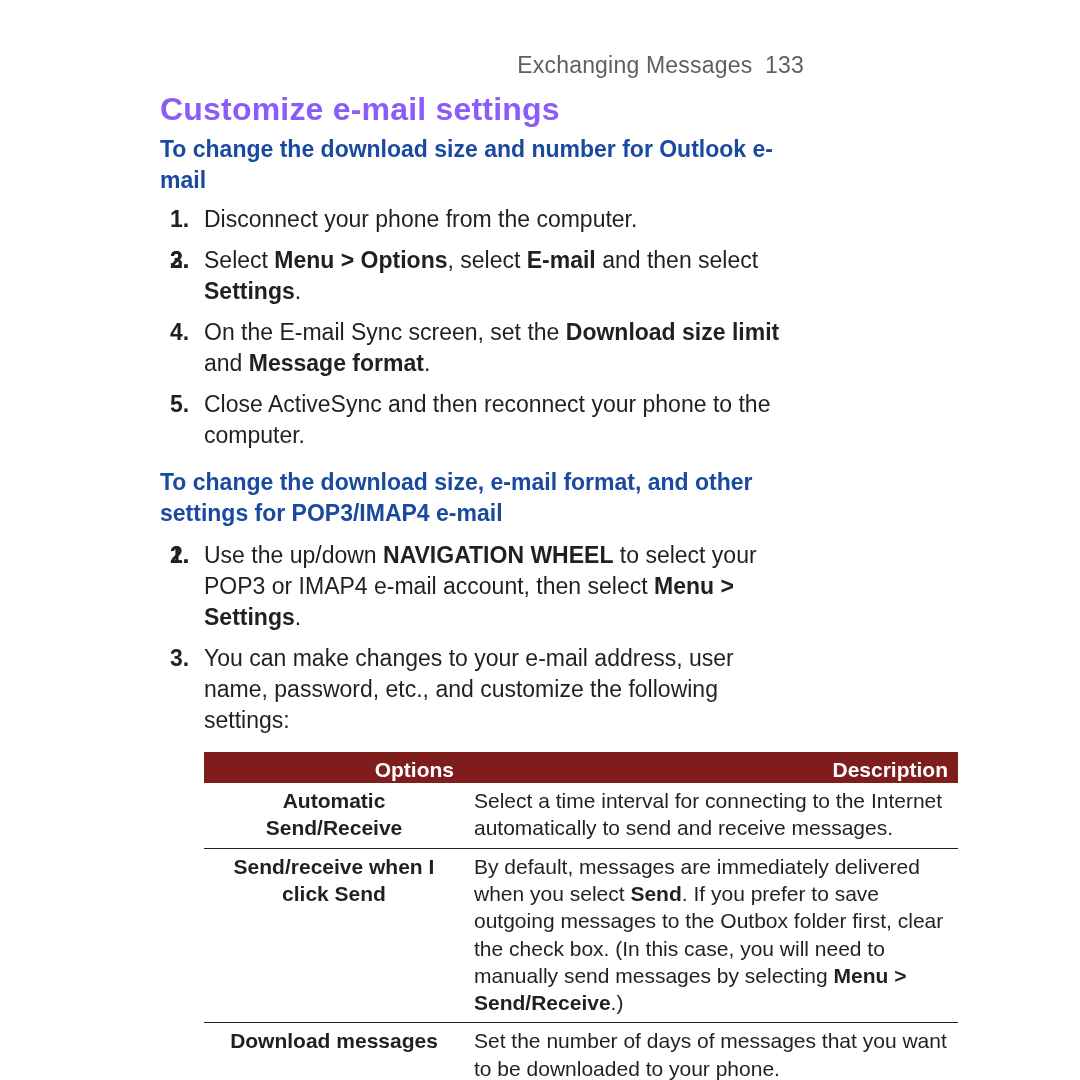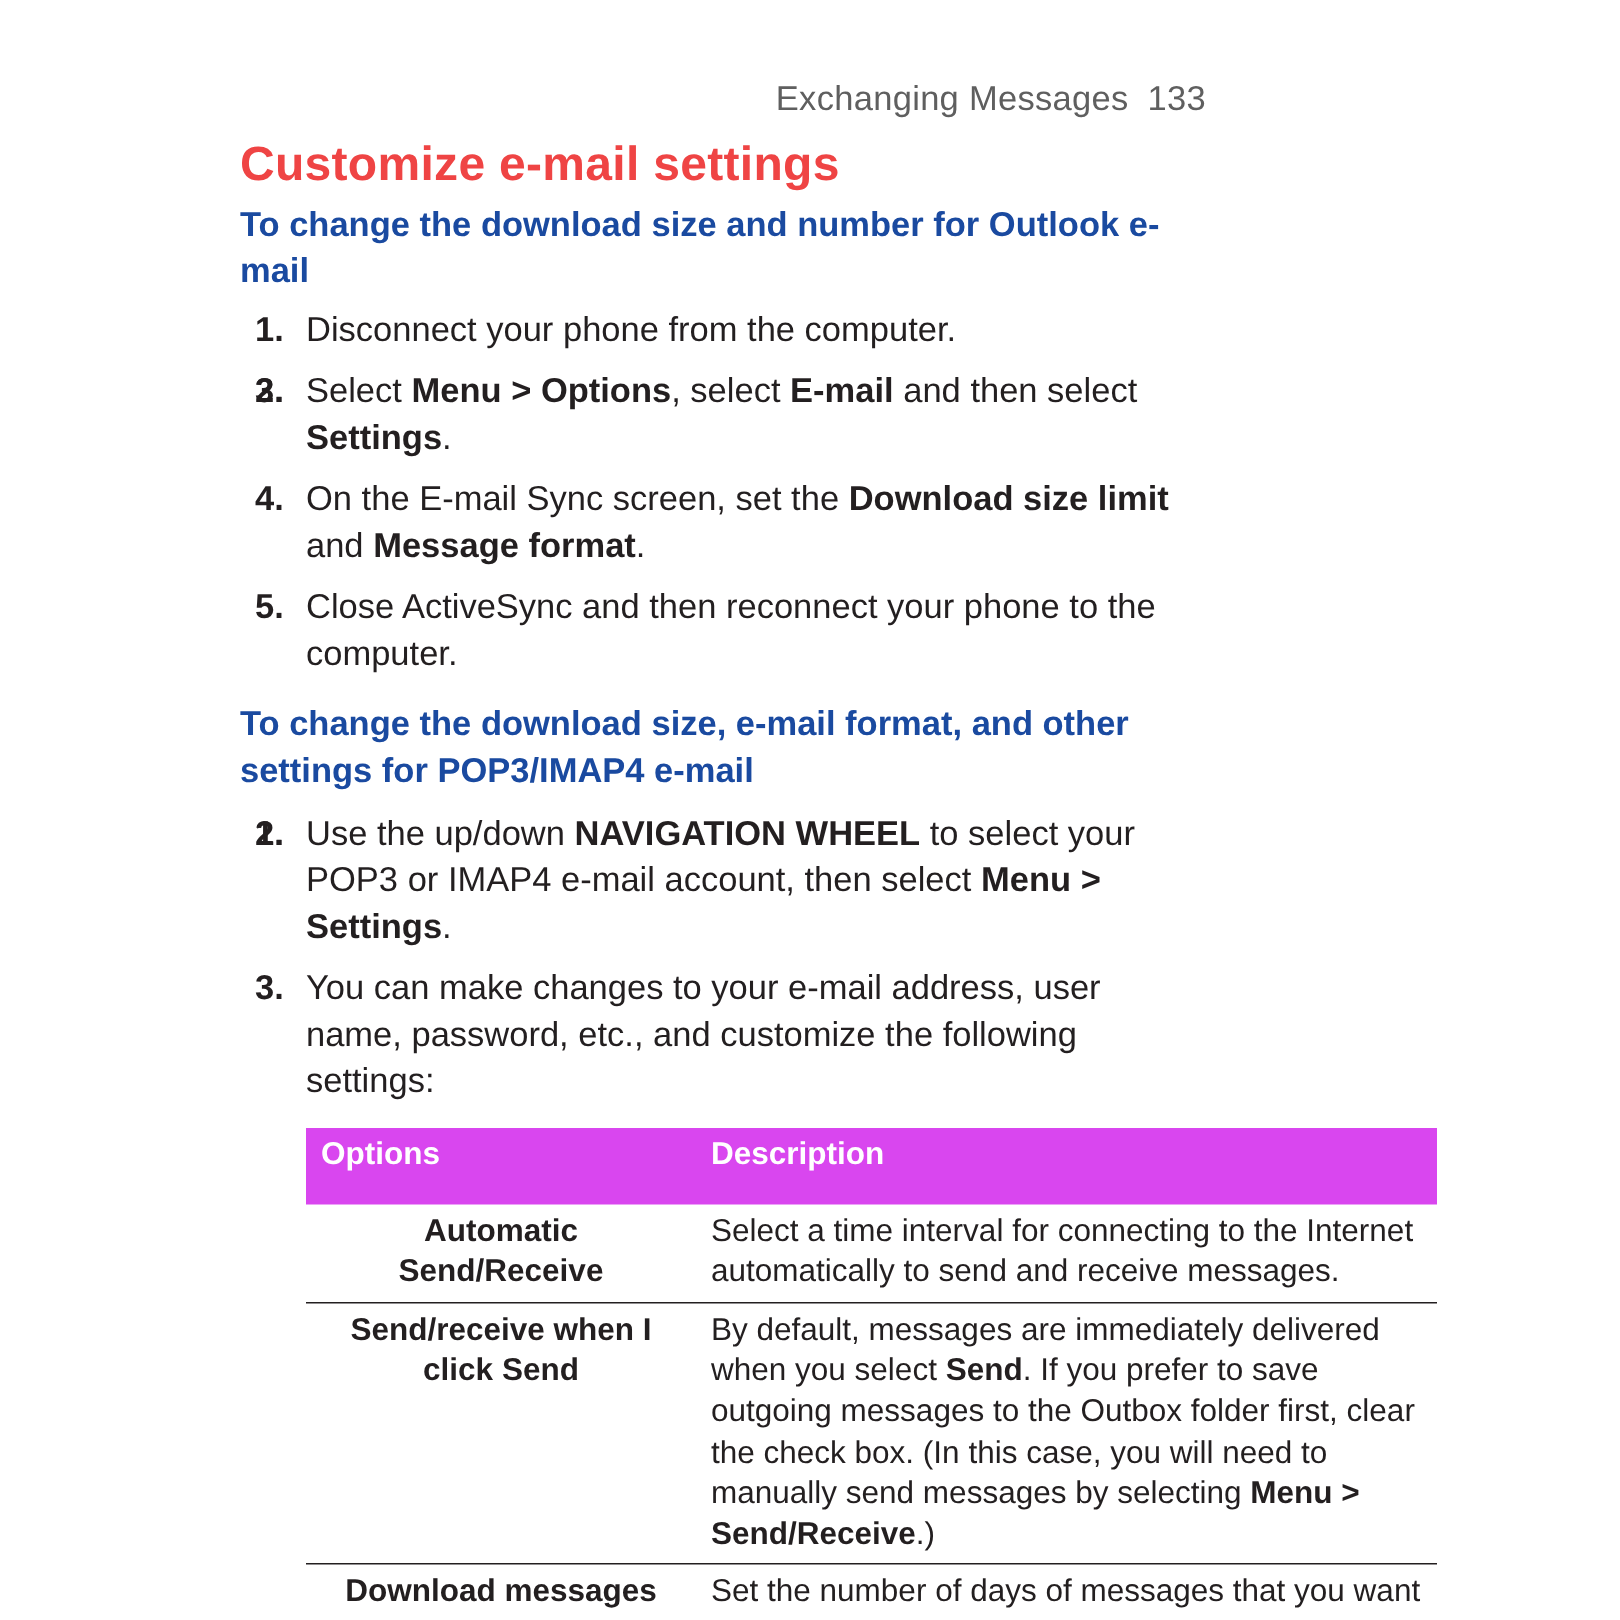--- a/index.html
+++ b/index.html
@@ -25,21 +25,21 @@
     letter-spacing: 0.2px;
     margin-bottom: 12px;
   }
   .running-head .pg {
     margin-left: 6px;
   }
   h1.section-title {
     margin: 0 0 6px 0;
     font-size: 32px;
     font-weight: 700;
-    color: #ef4444;
+    color: #8b5cf6;
     letter-spacing: 0.2px;
   }
   h2.sub-title {
     margin: 0 0 8px 0;
     font-size: 23px;
     font-weight: 700;
     color: #1a4aa0;
     line-height: 1.35;
   }
   ol.steps {
@@ -63,25 +63,25 @@
   }
   .b { font-weight: 700; }
   table.opts {
     width: 754px;
     margin-left: 44px;
     border-collapse: collapse;
     font-size: 21px;
     line-height: 1.3;
   }
   table.opts thead th {
-    background: #d946ef;
+    background: #7f1d1d;
     color: #ffffff;
     font-weight: 700;
-    text-align: left;
-    padding: 4px 10px 20px 10px;
+    text-align: right;
+    padding: 4px 10px 0 10px;
     font-size: 21px;
   }
   table.opts tbody td {
     vertical-align: top;
     padding: 4px 10px 6px 10px;
     border-bottom: 1.5px solid #231f20;
   }
   table.opts tbody td.optname {
     font-weight: 700;
     width: 240px;

